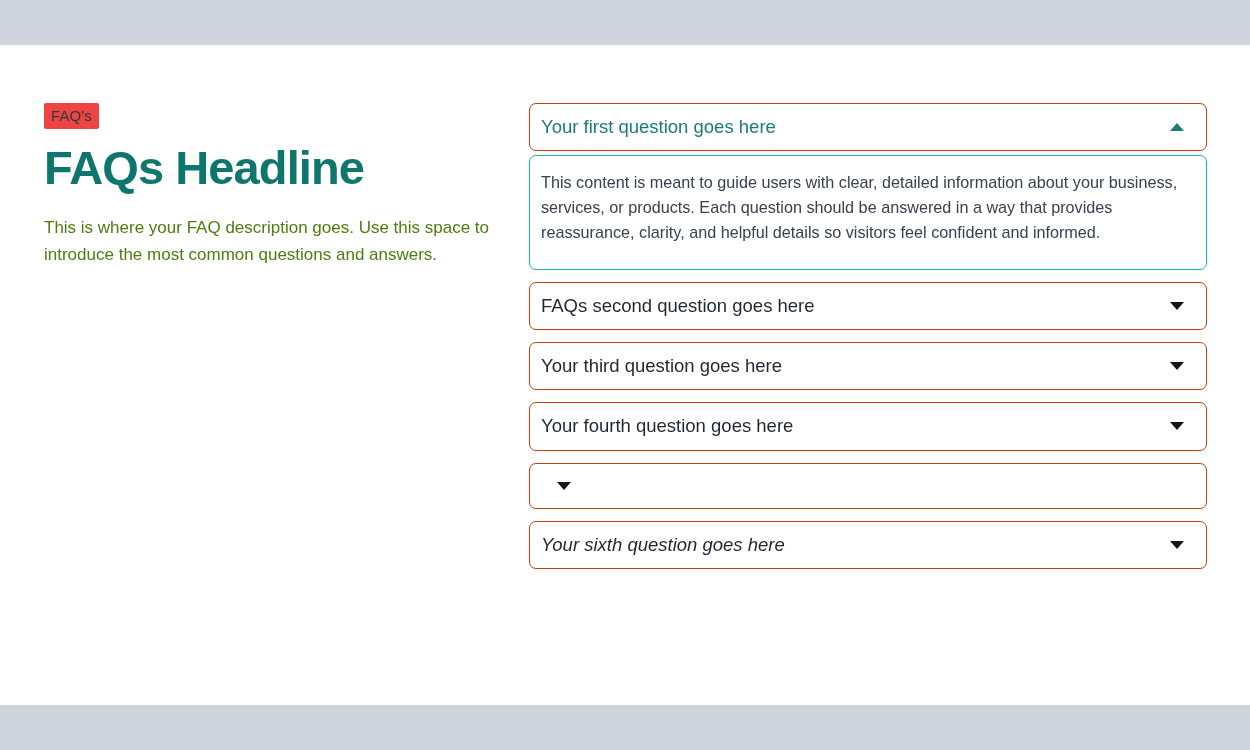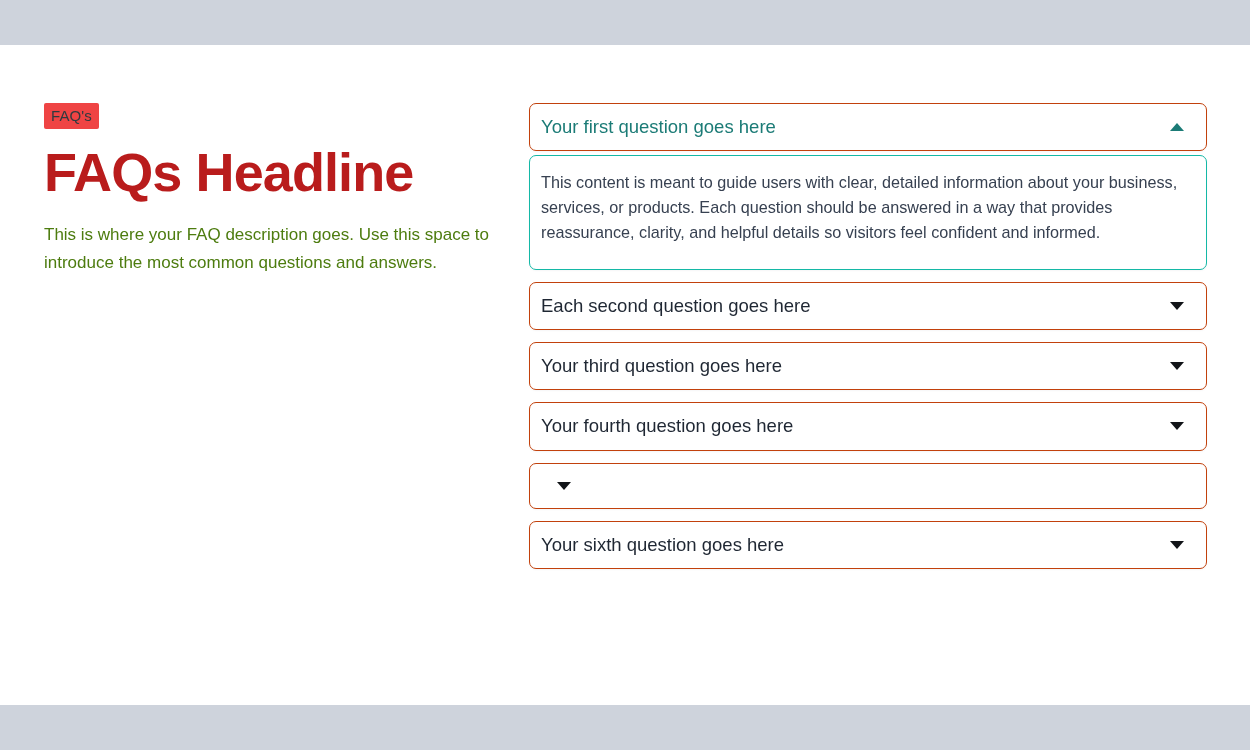--- a/index.html
+++ b/index.html
@@ -59,45 +59,45 @@
     color: #2f3a3f;
     font-size: 15px;
     line-height: 1;
     padding: 5px 7px 6px 7px;
     border-radius: 2px;
     letter-spacing: 0.1px;
   }
 
   .headline {
     margin-top: 14px;
-    font-size: 54px;
+    font-size: 47px;
     line-height: 1.08;
     font-weight: 700;
-    color: #b91c1c;
+    color: #0f766e;
     letter-spacing: -0.9px;
   }
 
   .subcopy {
     margin-top: 20px;
     font-size: 17px;
     line-height: 1.62;
     color: #4d7c0f;
     max-width: 470px;
   }
 
   
   .accordion {
     position: absolute;
     left: 529px;
     top: 58px;
     width: 678px;
   }
 
   .faq-item { margin-bottom: 12px; }
-  .faq-item:last-child { margin-bottom: 13px; }
+  .faq-item:last-child { margin-bottom: 13px; font-style: italic; }
 
   .faq-header {
     position: relative;
     display: flex;
     align-items: center;
     justify-content: space-between;
     width: 678px;
     min-height: 46px;
     padding: 11px 22px 11px 11px;
     background: #ffffff;
@@ -177,21 +177,21 @@
           <span class="faq-question">Your first question goes here</span>
           <span class="caret up"></span>
         </div>
         <div class="faq-body">
           <p class="faq-answer">This content is meant to guide users with clear, detailed information about your business, services, or products. Each question should be answered in a way that provides reassurance, clarity, and helpful details so visitors feel confident and informed.</p>
         </div>
       </div>
 
       <div class="faq-item">
         <div class="faq-header">
-          <span class="faq-question">Each second question goes here</span>
+          <span class="faq-question">FAQs second question goes here</span>
           <span class="caret down"></span>
         </div>
 
       </div>
 
       <div class="faq-item">
         <div class="faq-header">
           <span class="faq-question">Your third question goes here</span>
           <span class="caret down"></span>
         </div>

